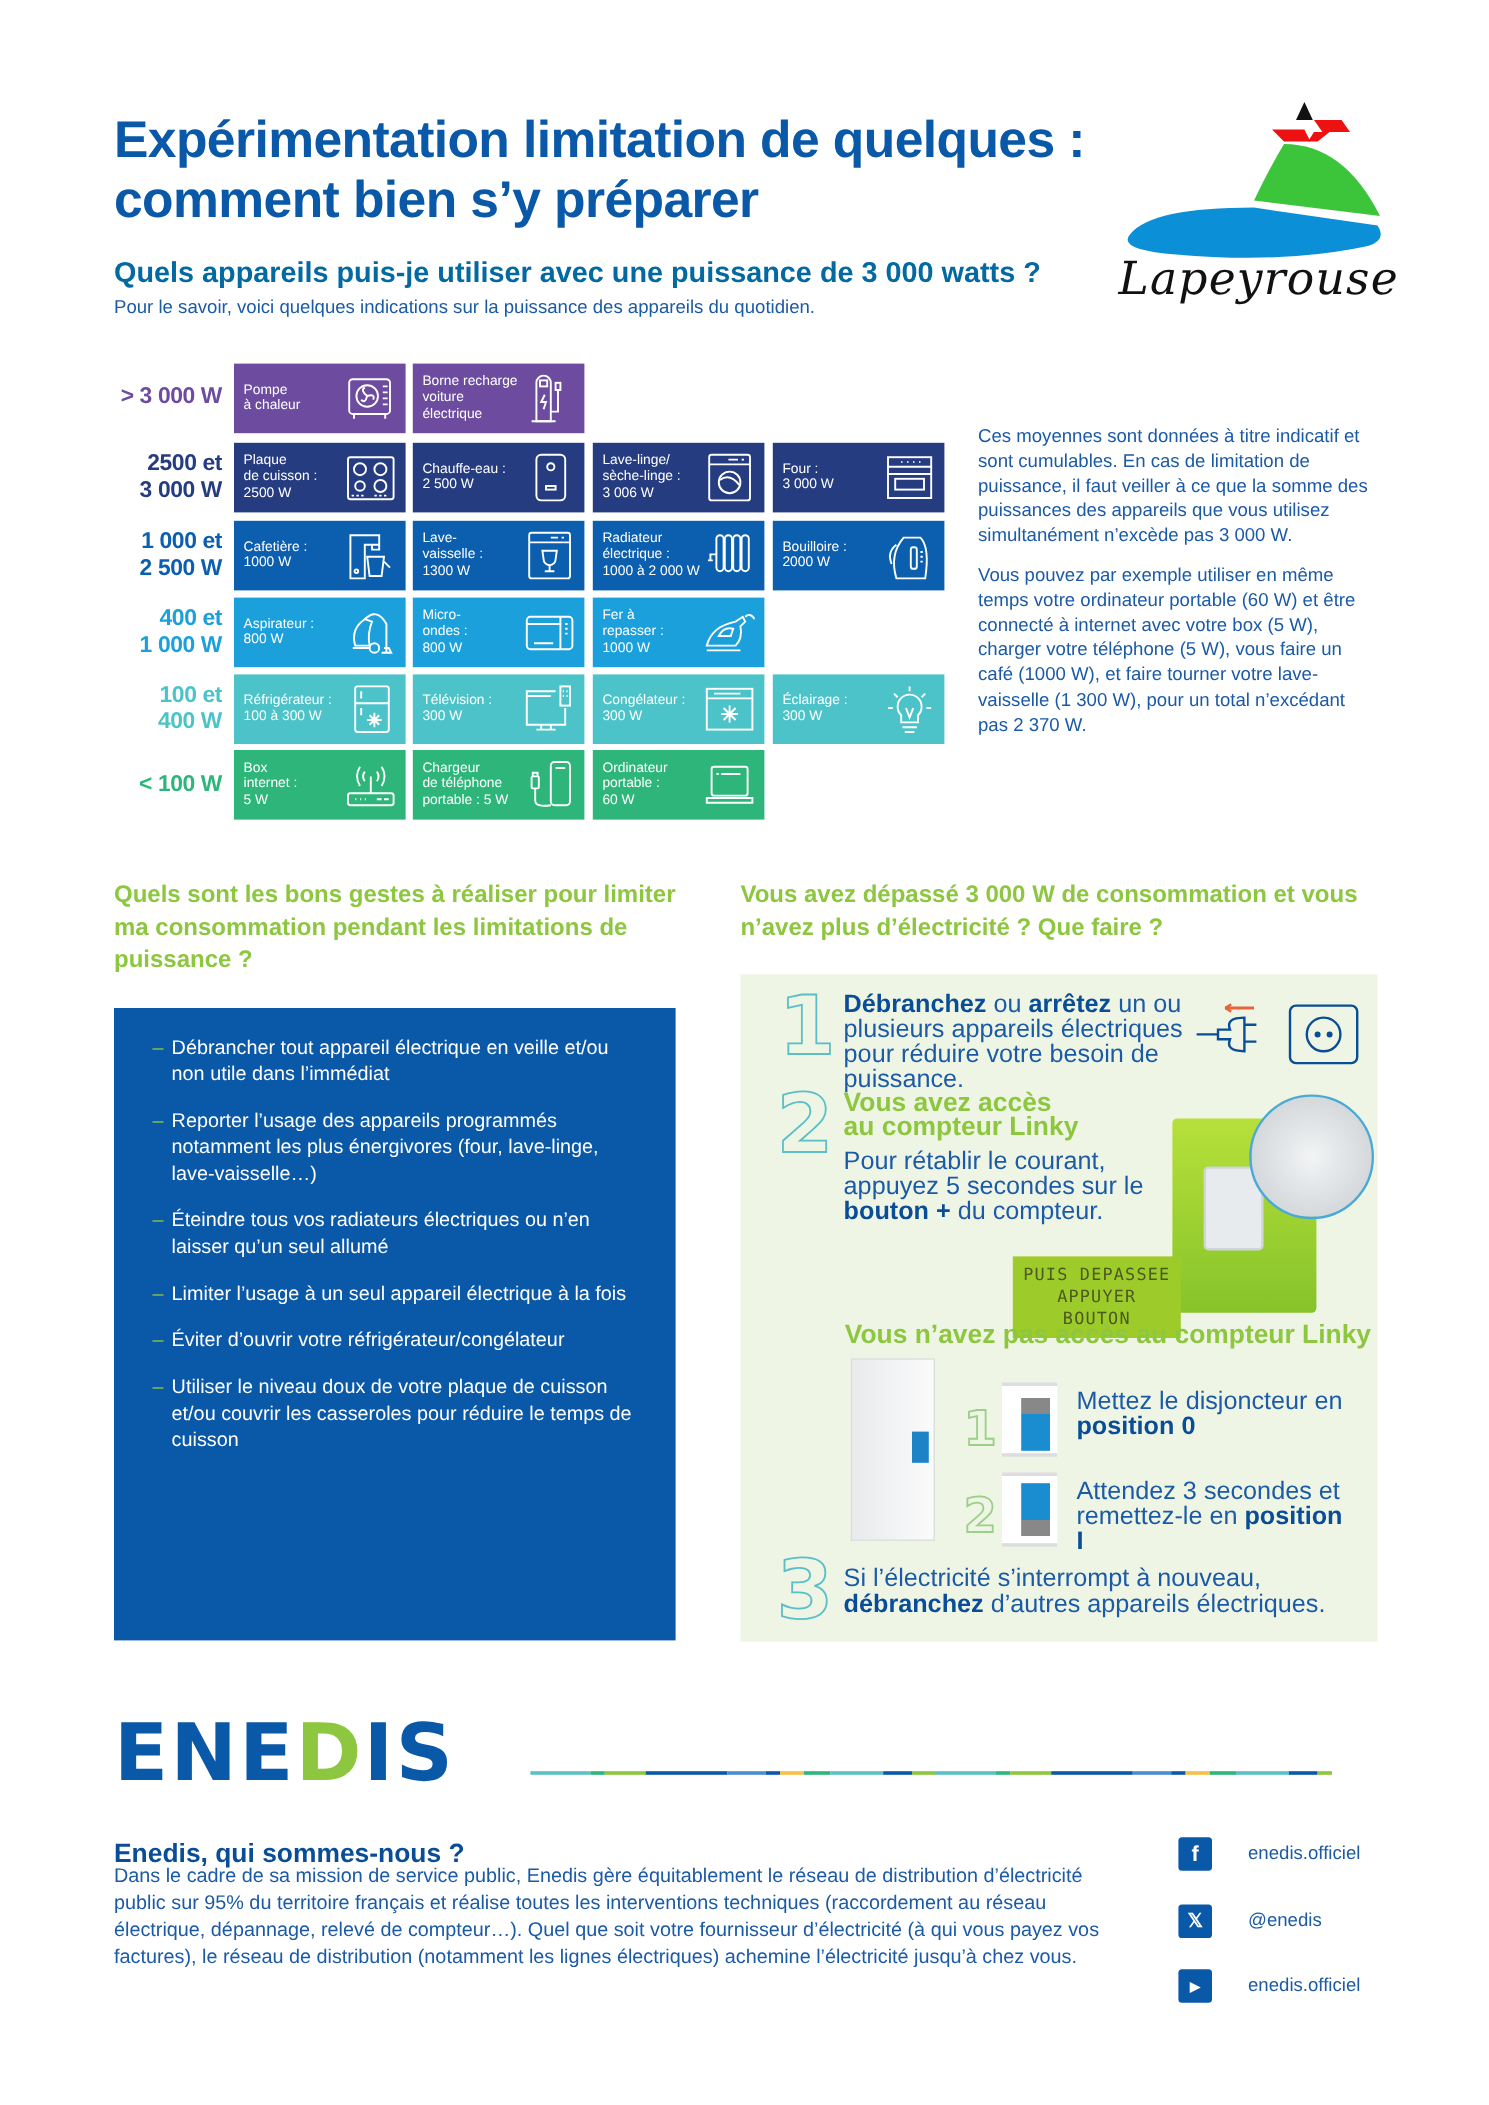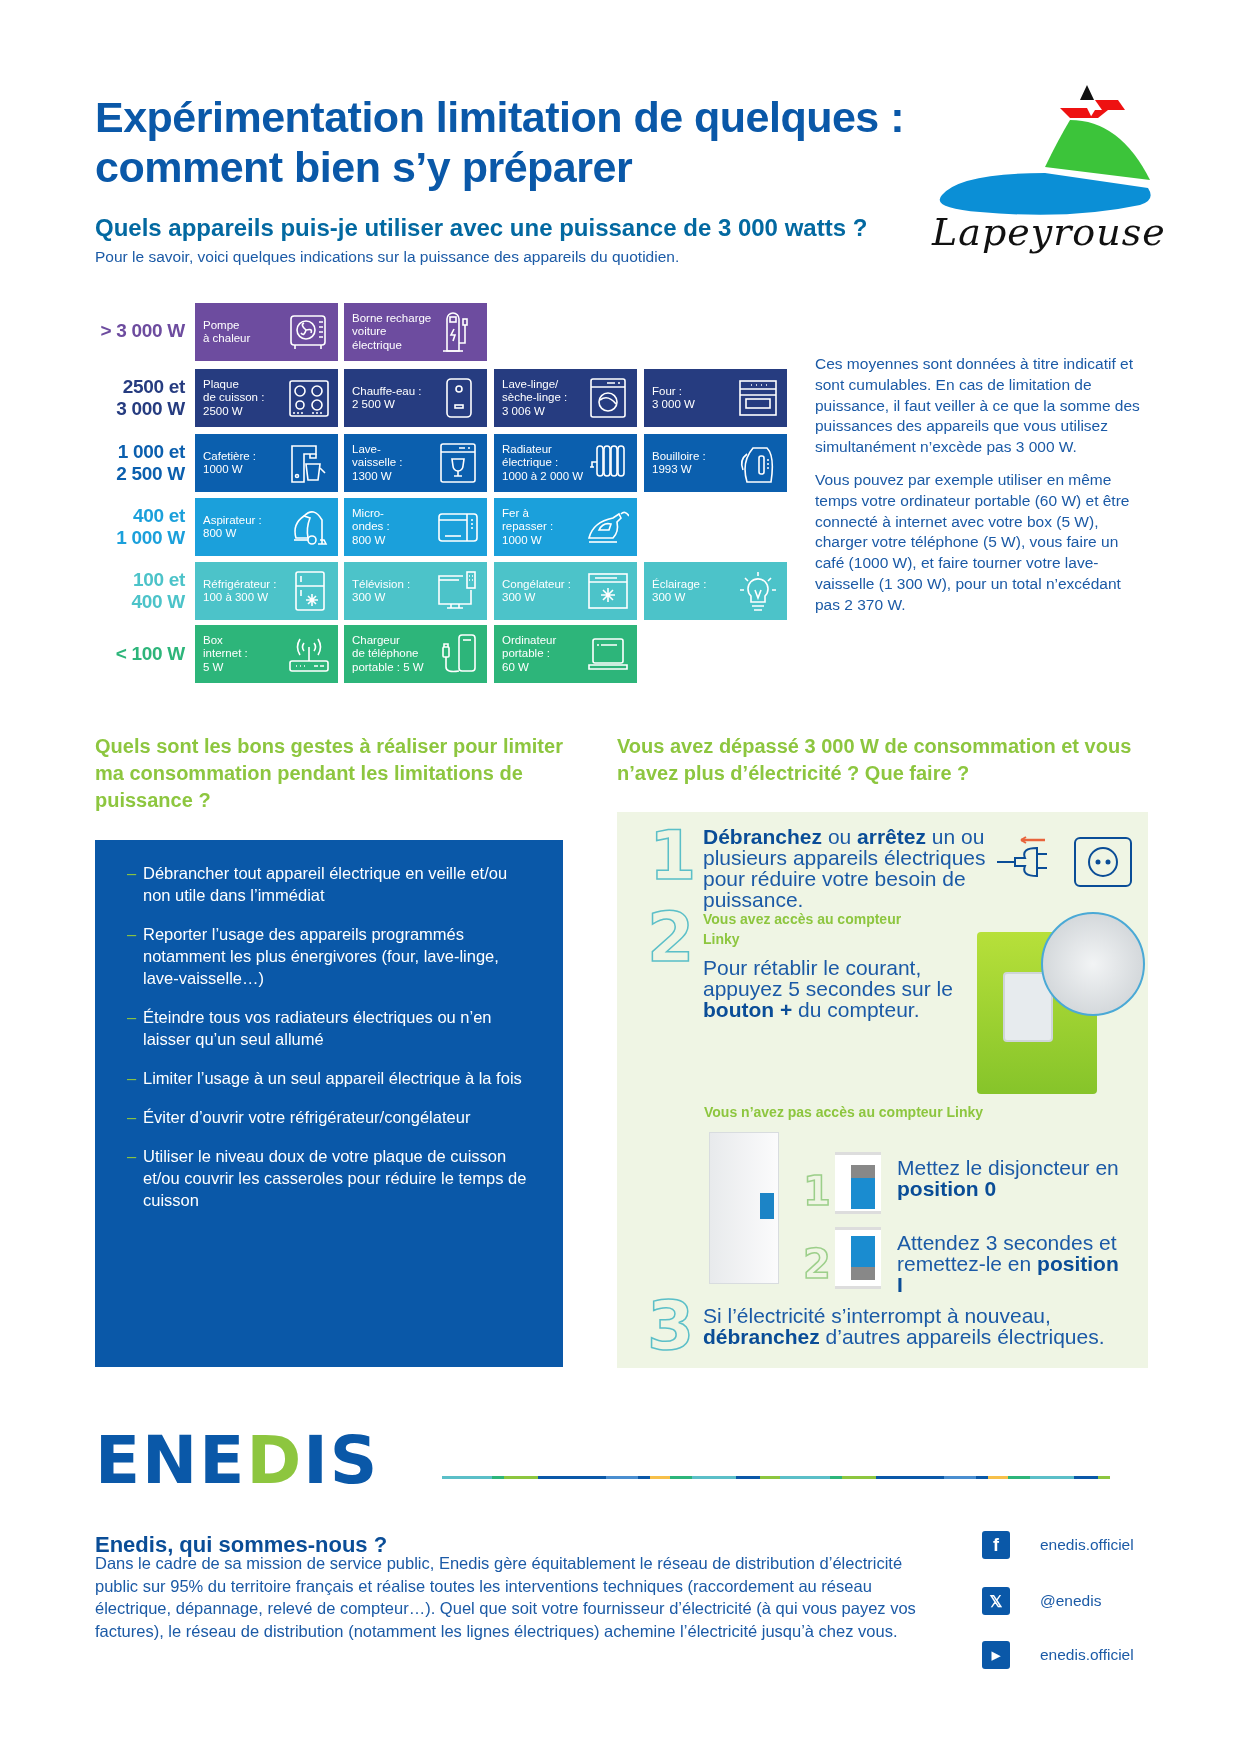--- a/index.html
+++ b/index.html
@@ -26,21 +26,21 @@
   .depasse-h{left:617px;top:733px;width:560px}
 
   .bluebox{left:95px;top:840px;width:468px;height:527px;background:#0a58a8;padding:22px 30px 0 32px}
   .bluebox li{list-style:none;position:relative;padding-left:16px;color:#fff;font-size:16.5px;line-height:22px;margin-bottom:17px}
   .bluebox li::before{content:"–";position:absolute;left:0;top:0;color:#8dc63f}
 
   .panel{left:617px;top:812px;width:531px;height:556px;background:#eff5e4}
   .bignum{position:absolute;font-size:68px;font-weight:bold;color:transparent;-webkit-text-stroke:1.5px #5bbfc8;font-family:"DejaVu Sans",sans-serif;line-height:68px}
   .ptext{position:absolute;font-size:21px;line-height:21px;color:#1b5aa6}
   .ptext b{color:#0a4d97}
-  .green-h{position:absolute;font-size:14px;font-weight:bold;line-height:20px;color:#8dc63f}
+  .green-h{position:absolute;font-size:22px;font-weight:bold;line-height:20px;color:#8dc63f}
 
   .lcd{position:absolute;background:#9dcc2a;color:#4a5a20;font-family:"DejaVu Sans Mono",monospace;font-size:14px;line-height:18px;text-align:center;padding:7px 6px;letter-spacing:1px}
 
   .enedis{left:95px;top:1422px;font-size:66px;font-weight:bold;letter-spacing:2px;color:#0a58a8;font-family:"DejaVu Sans",sans-serif}
   .enedis .g{color:#8dc63f}
   .stripe{left:442px;top:1476px;width:706px;height:3px;display:flex}
   .stripe span{display:block;height:3px}
 
   .who-h{left:95px;top:1532px;font-size:22px;font-weight:bold;color:#0a4d97}
   .who-t{left:95px;top:1552px;width:845px;font-size:16.5px;line-height:22.5px;color:#1b5aa6}
@@ -189,21 +189,21 @@
     <span class="ico"><svg viewBox="0 0 42 42" fill="none" stroke="#fff" stroke-width="1.6">
           <rect x="10" y="4" width="6" height="30" rx="3"></rect>
           <rect x="17" y="4" width="6" height="30" rx="3"></rect>
           <rect x="24" y="4" width="6" height="30" rx="3"></rect>
           <rect x="31" y="4" width="6" height="30" rx="3"></rect>
           <path d="M10 20H5v5M3 25h4"></path>
         </svg></span>
   </div>
   <div class="tile" style="left:644px;top:434px;background:#0b5fae">
     <span class="lbl">Bouilloire :
-1993 W</span>
+2000 W</span>
     <span class="ico"><svg viewBox="0 0 42 42" fill="none" stroke="#fff" stroke-width="1.6">
           <path d="M10 40q-6 -20 6 -34h14q8 8 4 34z"></path>
           <path d="M10 12q-8 6 -4 16"></path>
           <rect x="22" y="14" width="5" height="18" rx="2"></rect>
           <path d="M30 18h2M30 22h2M30 26h2"></path>
         </svg></span>
   </div>
 
   <div class="tile" style="left:195px;top:498px;background:#1ba0db">
     <span class="lbl">Aspirateur :
@@ -353,20 +353,24 @@
 
   <div class="bignum" style="left:30px;top:92px">2</div>
   <div class="green-h" style="left:86px;top:97px;width:200px">Vous avez accès au compteur Linky</div>
   <div class="ptext" style="left:86px;top:145px;width:260px">
     <span>Pour rétablir le courant, appuyez 5 secondes sur le </span><b>bouton +</b><span> du compteur.</span>
   </div>
   <div style="position:absolute;left:360px;top:120px;width:120px;height:162px;background:linear-gradient(#b7e03a,#86c42a);border-radius:4px">
     <div style="position:absolute;left:26px;top:40px;width:50px;height:70px;background:#e7ebee;border-radius:4px;border:2px solid #cfd5d9"></div>
   </div>
   <div style="position:absolute;left:424px;top:100px;width:104px;height:104px;border-radius:50%;border:2px solid #4aa9d6;background:radial-gradient(#f2f4f5,#c8cdd1)"></div>
+  <div class="lcd" style="left:227px;top:235px;width:140px">
+    <div>PUIS DEPASSEE</div>
+    <div>APPUYER BOUTON</div>
+  </div>
 
   <div class="green-h" style="left:87px;top:290px">Vous n’avez pas accès au compteur Linky</div>
   <div style="position:absolute;left:92px;top:320px;width:70px;height:152px;background:linear-gradient(90deg,#e8eaec,#fbfbfc);border:1px solid #d8dcdf">
     <div style="position:absolute;left:50px;top:60px;width:14px;height:26px;background:#1c84c6"></div>
   </div>
   <div class="bignum" style="left:186px;top:345px;font-size:40px;-webkit-text-stroke-color:#9ccf8a">1</div>
   <div style="position:absolute;left:218px;top:340px;width:46px;height:62px;background:#fff;border-top:3px solid #ddd;border-bottom:3px solid #ddd">
     <div style="position:absolute;left:16px;top:10px;width:24px;height:44px;background:linear-gradient(#888 0%,#888 30%,#1a8cd0 30%)"></div>
   </div>
   <div class="ptext" style="left:280px;top:345px;width:230px">

